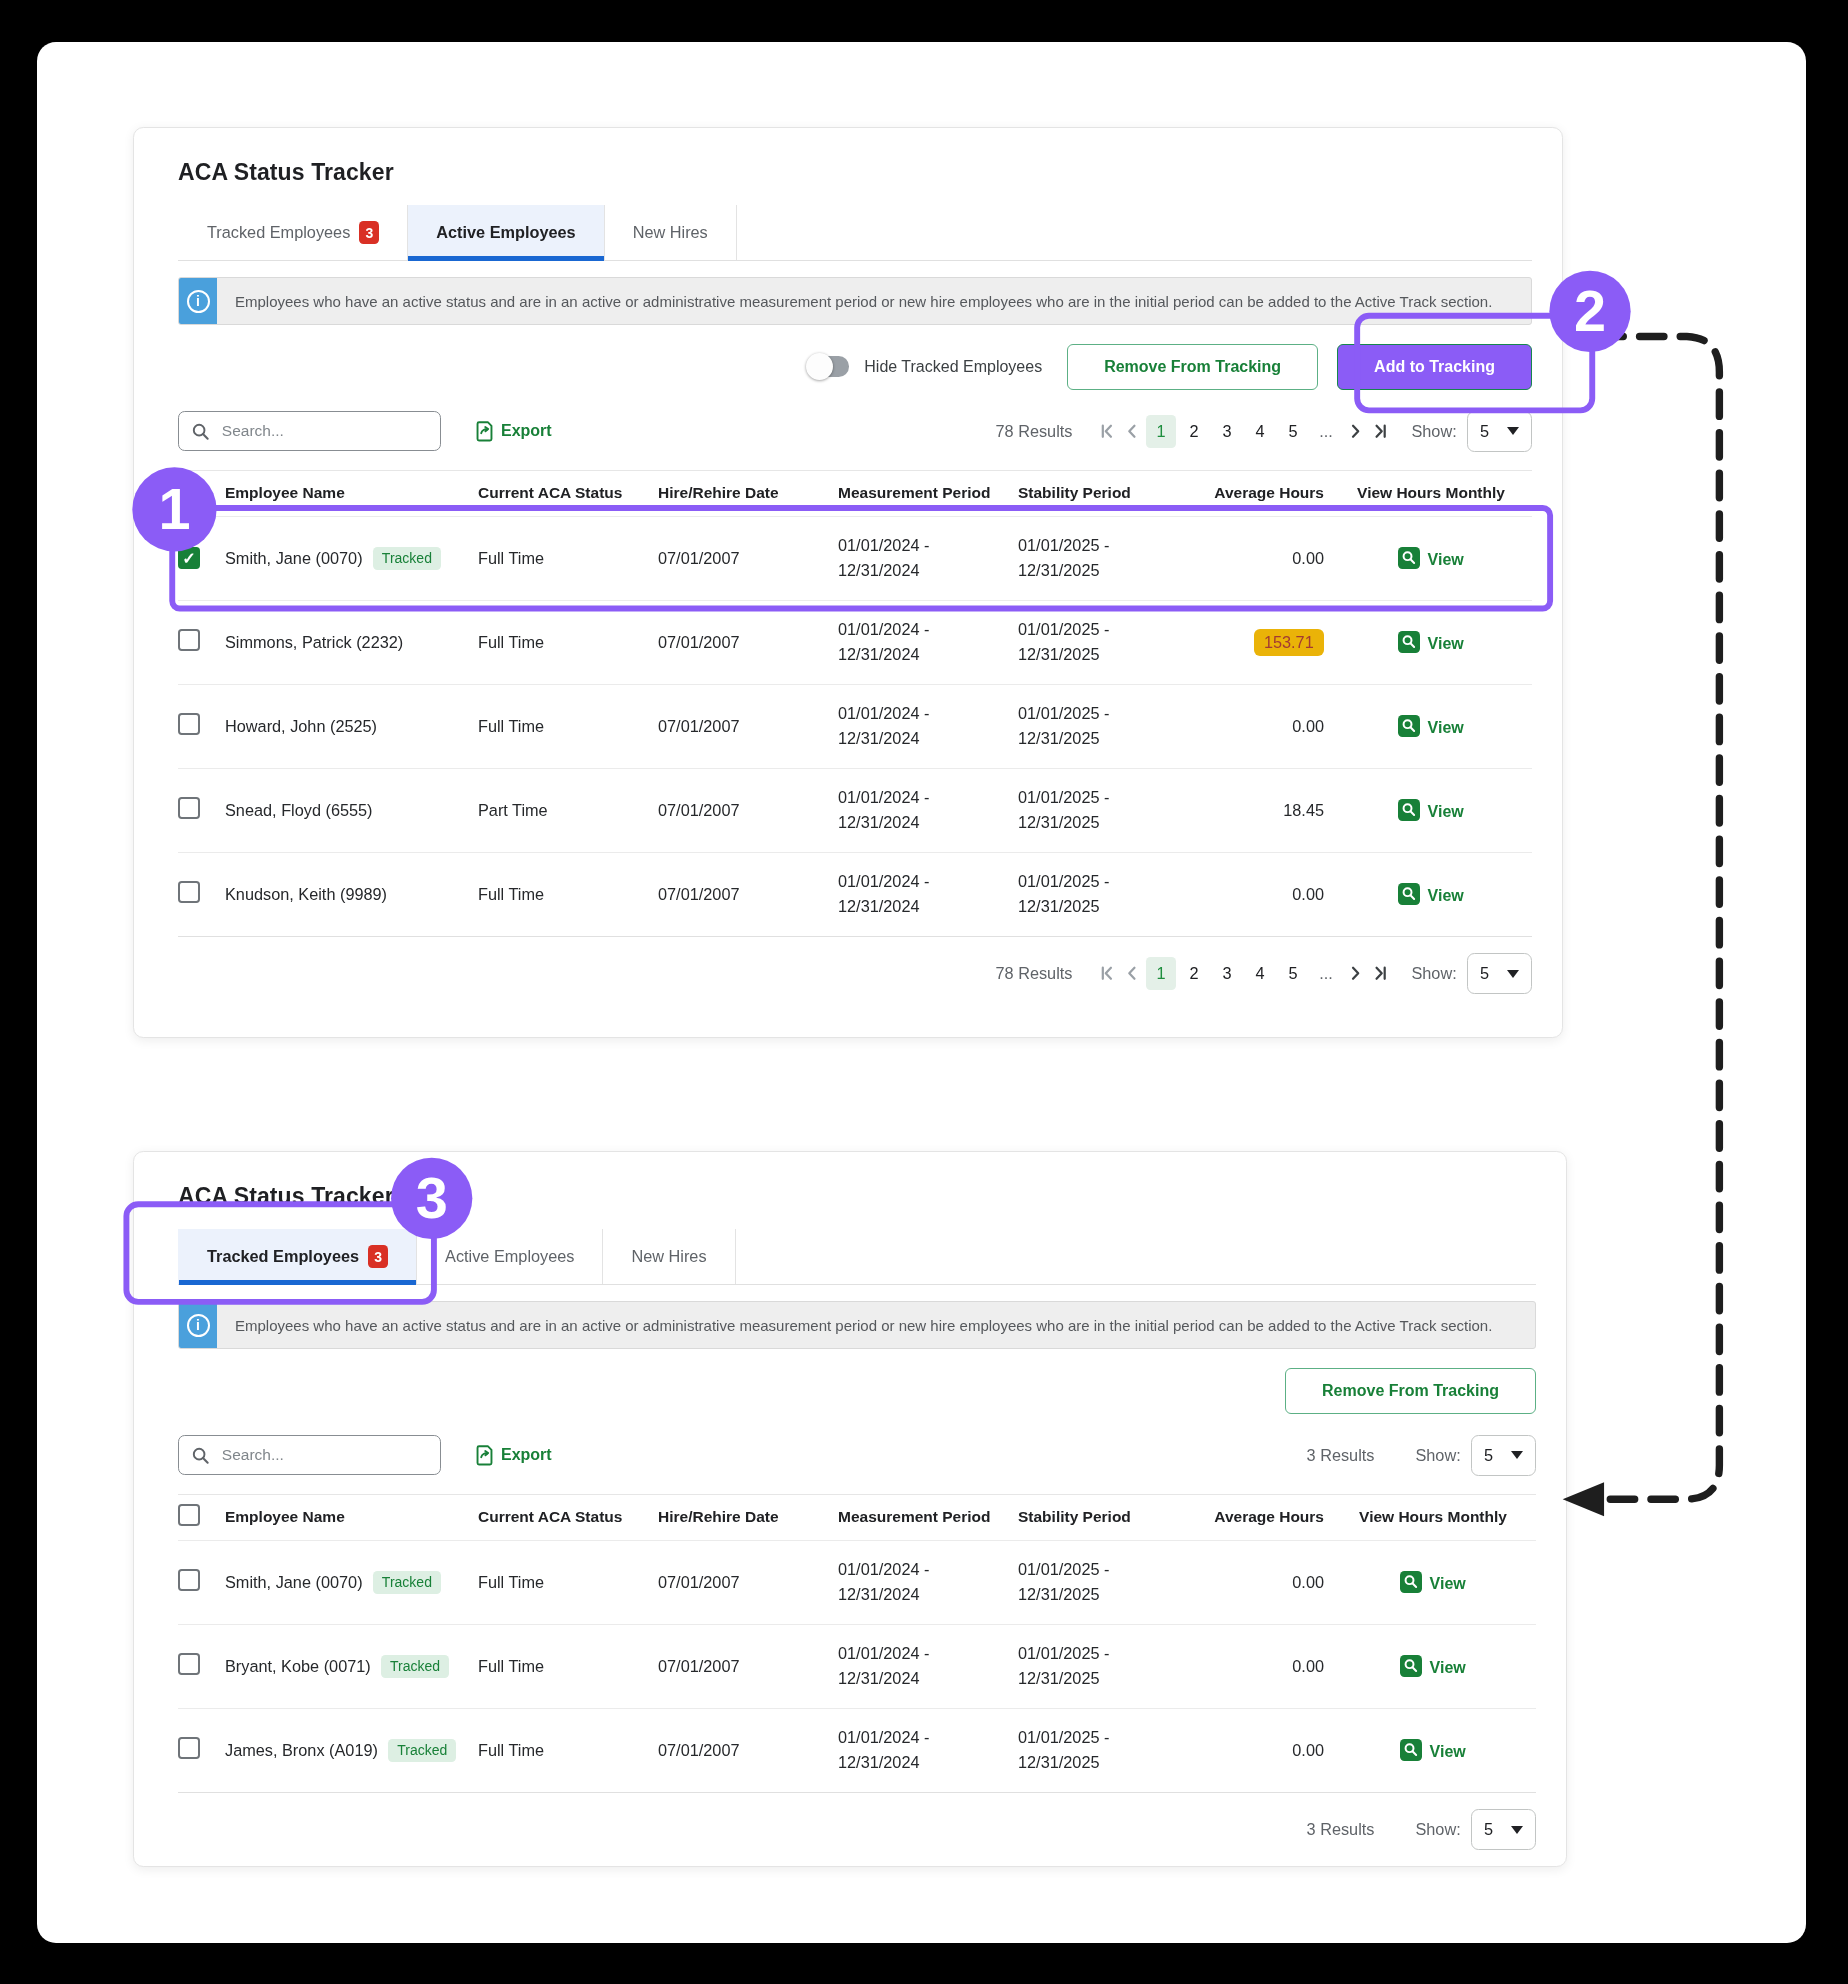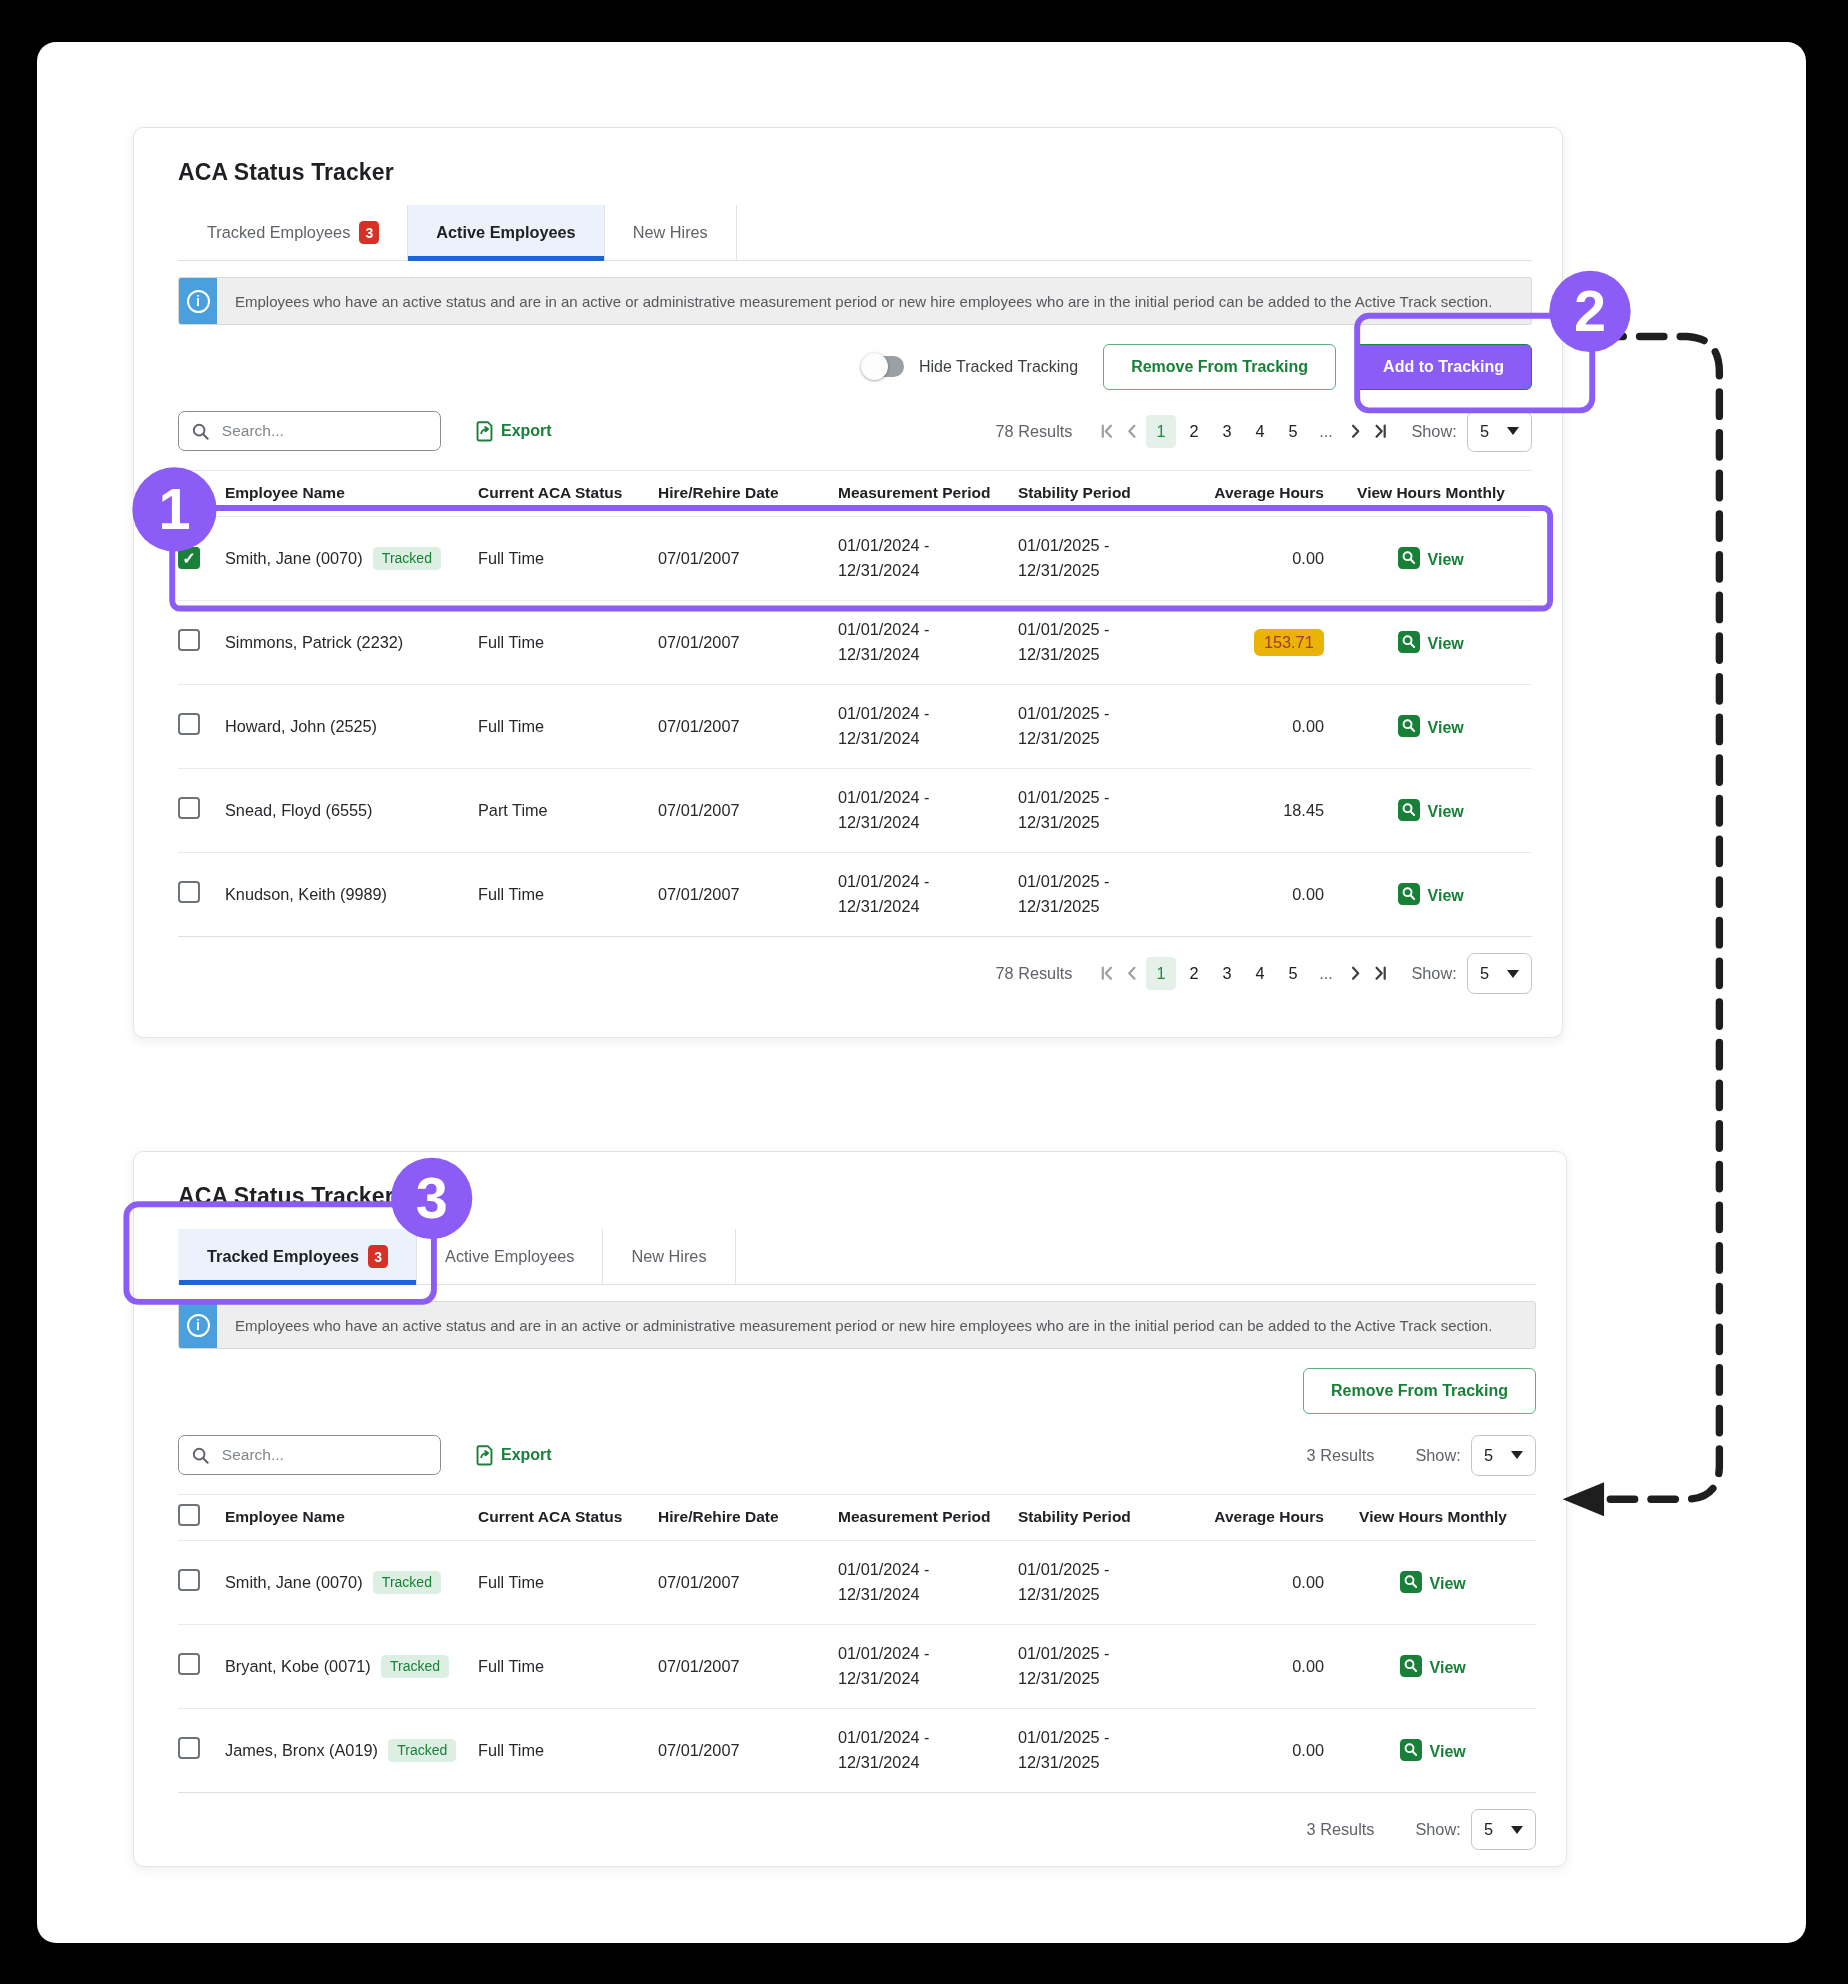--- a/index.html
+++ b/index.html
@@ -33,21 +33,21 @@
        font-weight:700;display:flex;align-items:center;justify-content:center;}
   .info-text{margin:0;padding:13.3px 18px;font-size:15px;color:#55585c;line-height:19px;}
 
   
   .action-row{display:flex;align-items:center;justify-content:flex-end;gap:19px;margin-top:19px;height:46px;}
   .toggle-group{display:flex;align-items:center;gap:15px;margin-right:6px;cursor:pointer;}
   .toggle-track{position:relative;width:40px;height:21px;border-radius:10.3px;background:#9aa0a6;display:inline-block;}
   .toggle-knob{position:absolute;left:-3px;top:-3px;width:27px;height:27px;border-radius:50%;background:#fdfdfd;
        box-shadow:0 0.7px 3px rgba(0,0,0,.4);}
   .toggle-label{font-size:16px;color:#3c4043;}
-  .btn{height:46px;padding:0 27px;border-radius:6px;font-size:16px;font-weight:700;cursor:pointer;
+  .btn{height:46px;padding:0 36px;border-radius:6px;font-size:16px;font-weight:700;cursor:pointer;
        font-family:"Liberation Sans", sans-serif;}
   .btn.outline{background:#fff;border:1.1px solid #5cb085;color:#188038;}
   .btn.solid{background:#8b5cf6;border:1.1px solid #17854e;color:#fff;}
 
   
   .tools-row{display:flex;align-items:center;margin-top:21px;height:41px;}
   .search-box{display:flex;align-items:center;gap:10.3px;width:263px;height:40px;border:1.2px solid #888d92;
        border-radius:6.7px;padding:0 12px;background:#fff;}
   .search-box input{border:none;outline:none;font-size:15.5px;color:#202124;width:100%;
        font-family:"Liberation Sans", sans-serif;}
@@ -155,21 +155,21 @@
             <span class="info-i">i</span>
           </div>
         <p class="info-text">Employees who have an active status and are in an active or administrative measurement period or new hire employees who are in the initial period can be added to the Active Track section.</p>
       </div>
 
       <div class="action-row">
         <div class="toggle-group">
           <span class="toggle-track">
               <span class="toggle-knob"></span>
             </span>
-          <span class="toggle-label">Hide Tracked Tracking</span>
+          <span class="toggle-label">Hide Tracked Employees</span>
         </div>
         <button class="btn outline">Remove From Tracking</button>
         <button class="btn solid">Add to Tracking</button>
       </div>
 
       <div class="tools-row">
         <div class="search-box">
           <svg class="icon" width="18.5" height="18.5" viewBox="0 0 25 25">
               <use href="#ic-search"></use>
             </svg>

